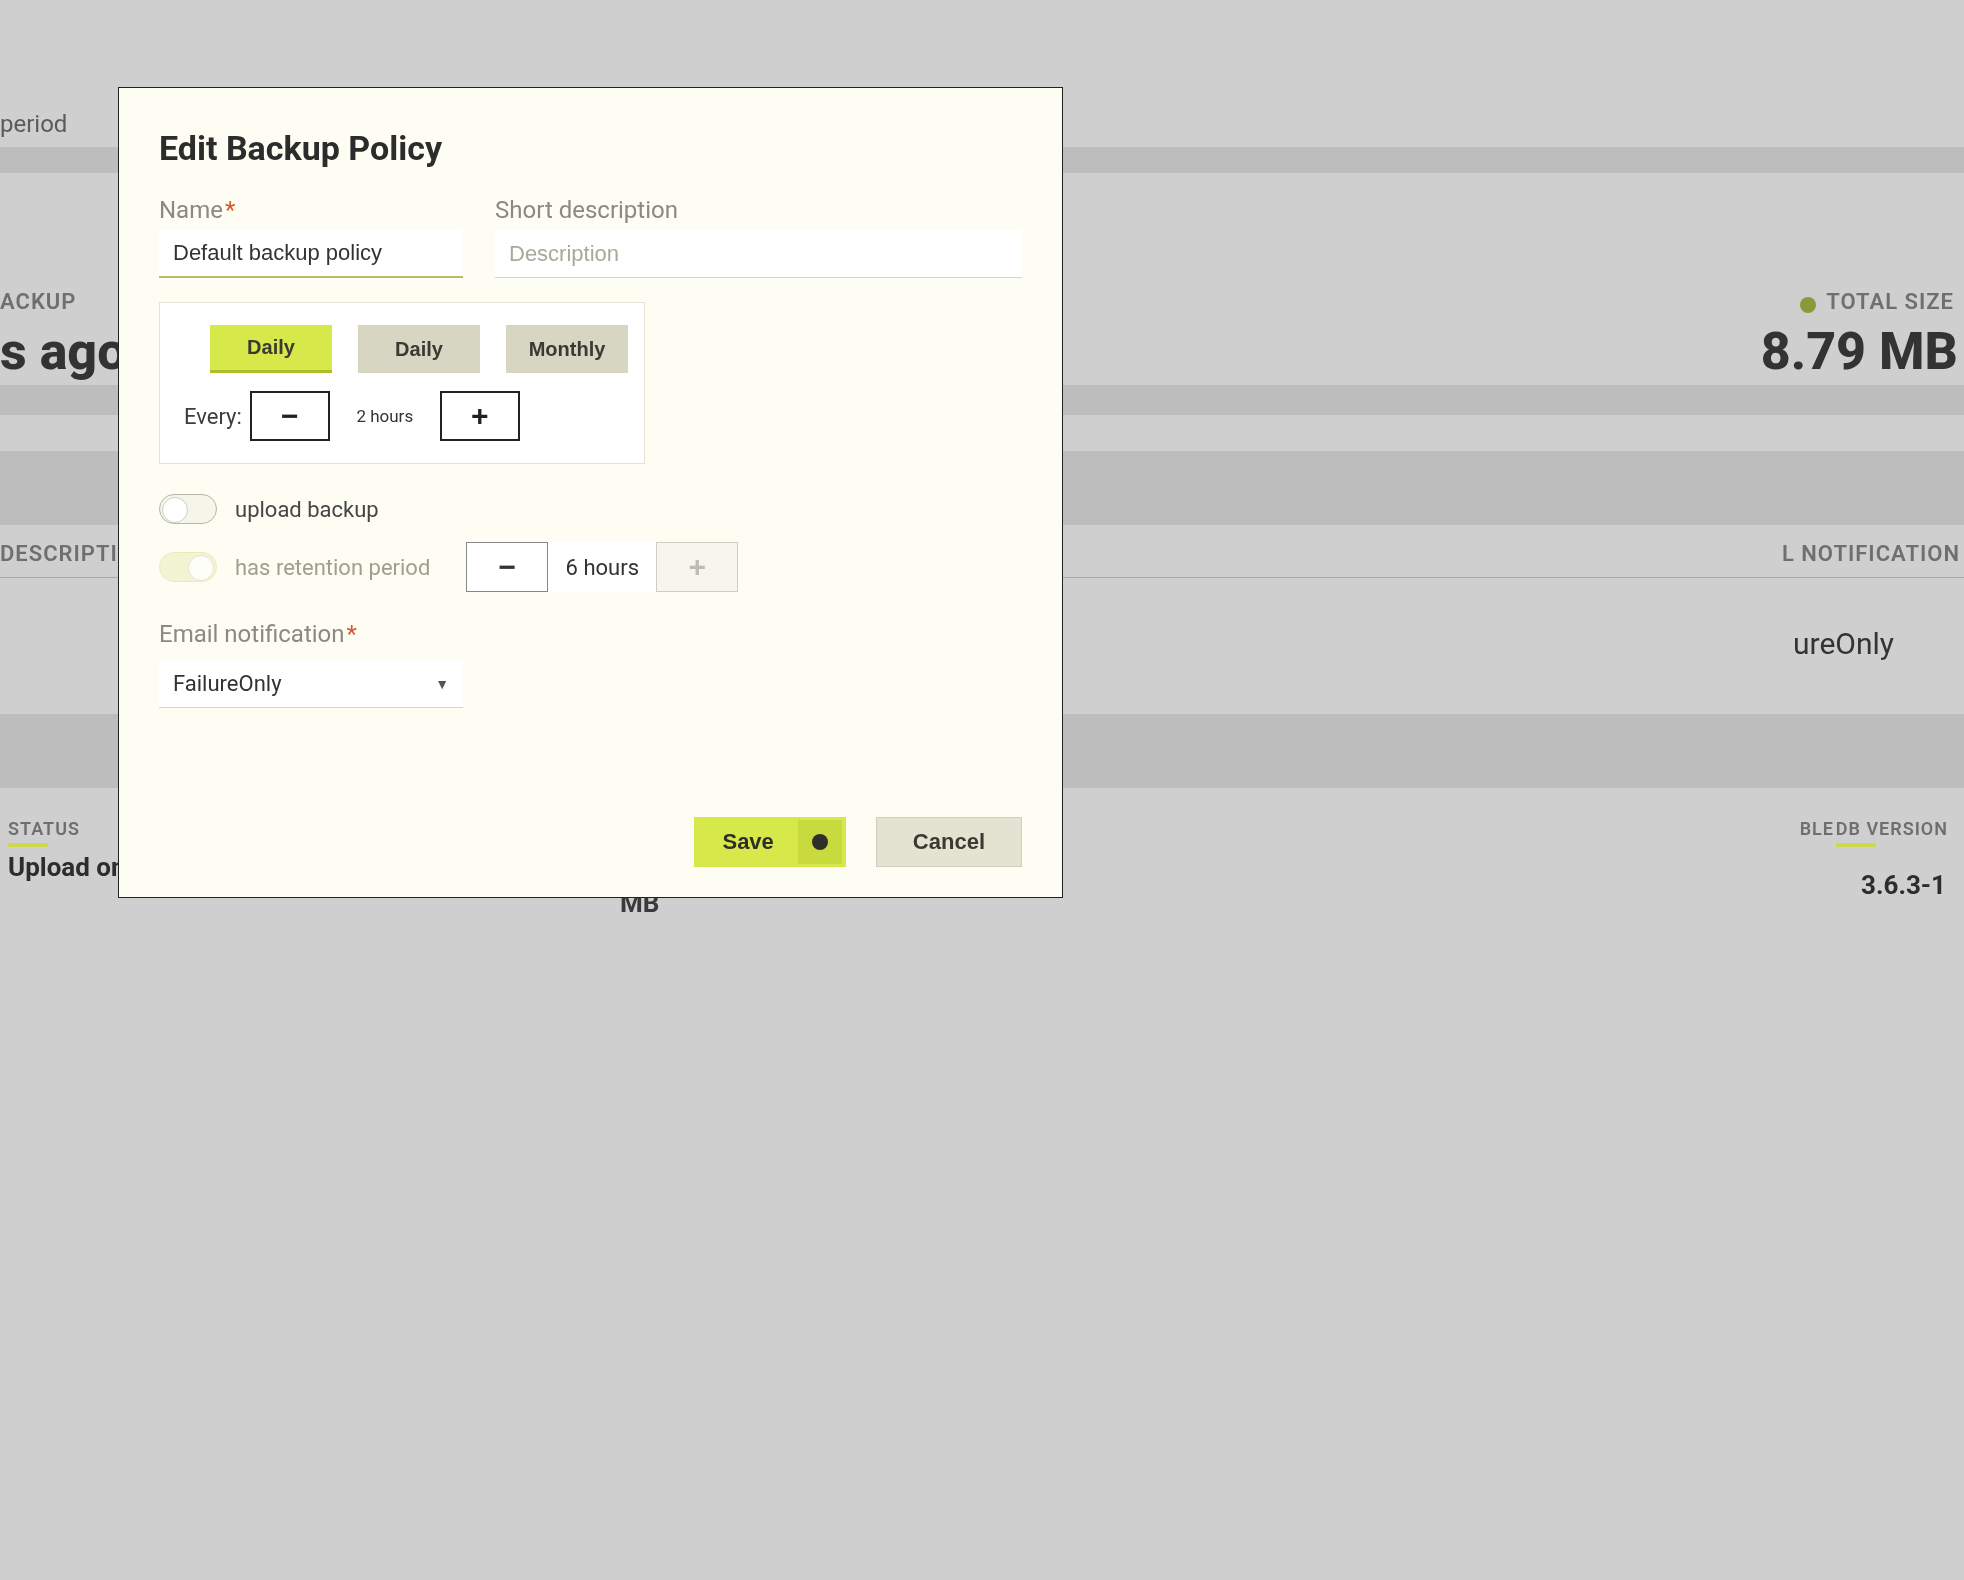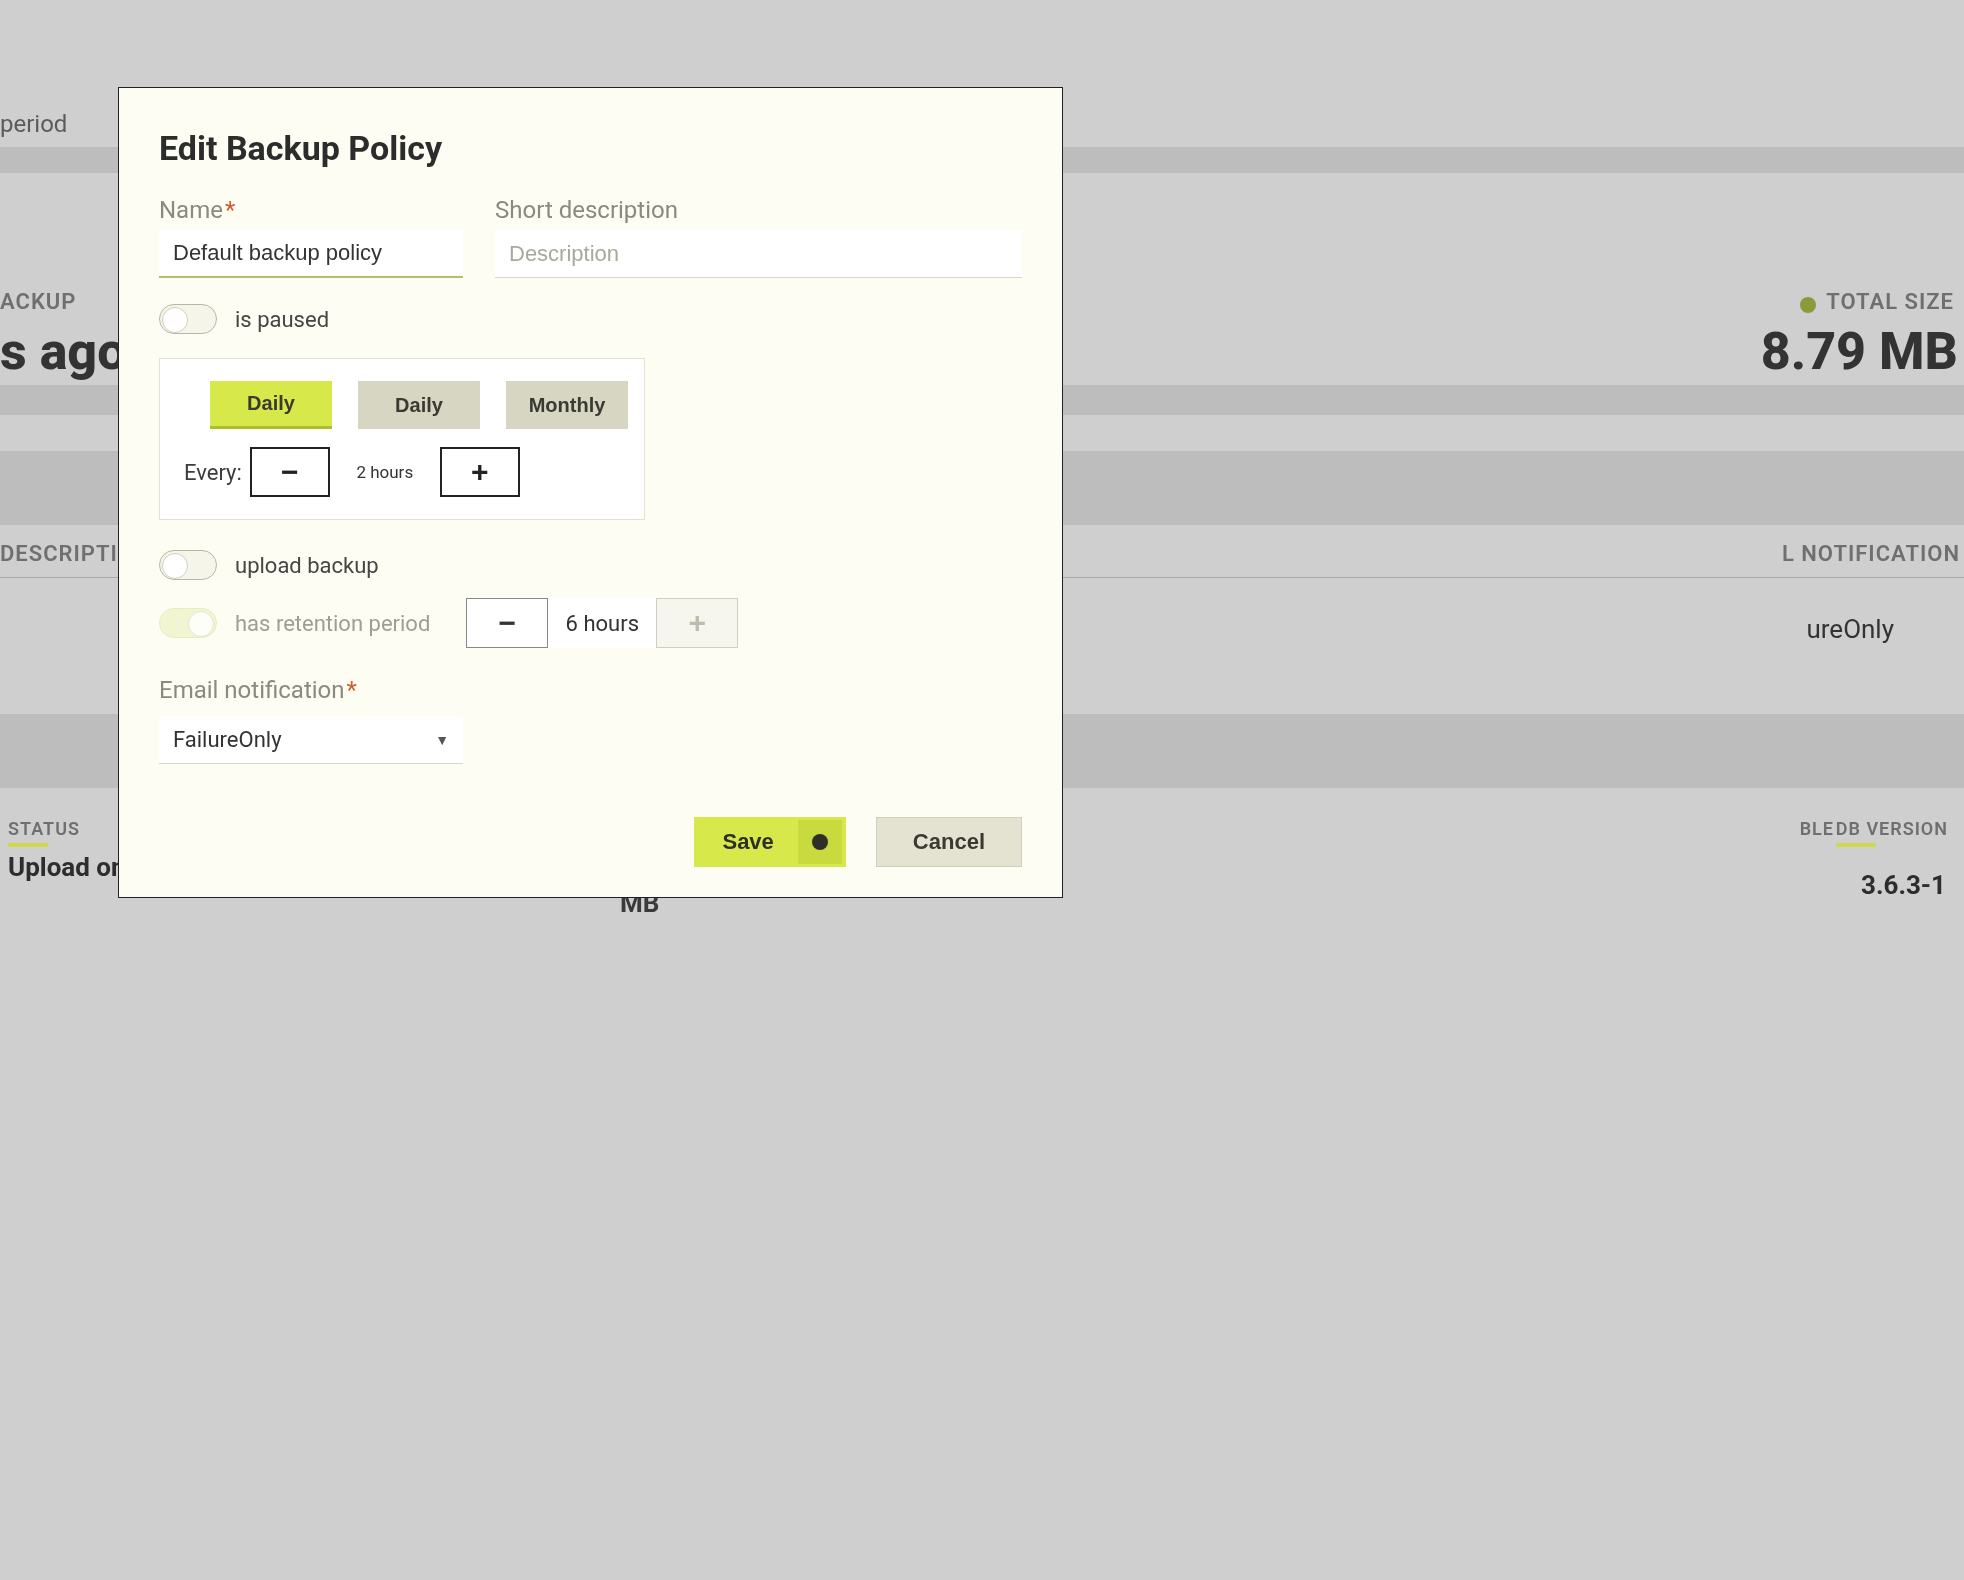--- a/index.html
+++ b/index.html
@@ -178,21 +178,21 @@
   <div class="row" style="top:385px; height:30px;"></div>
   <div class="row light" style="top:415px; height:36px;"></div>
   <div class="row" style="top:451px; height:74px;"></div>
 
   <div class="row light" style="top:525px; height:52px;">
     <span class="frag label" style="left:0; top:16px;">DESCRIPTION</span>
     <span class="frag label" style="right:4px; top:16px;">L NOTIFICATION</span>
   </div>
 
   <div class="row light" style="top:577px; height:137px; border-top:1px solid #a9a9a9;">
-    <span class="frag" style="right:70px; top:36px; font-size:26px; color:#333;">ureOnly</span>
+    <span class="frag" style="right:70px; top:48px; font-size:30px; color:#333;">ureOnly</span>
   </div>
 
   <div class="row" style="top:714px; height:74px;"></div>
 
   <div class="row light" style="top:788px; bottom:0;">
     <div class="frag" style="left:8px; top:30px;">
       <span class="label" style="font-size:18px;">STATUS</span>
       <span class="underline-small"></span>
     </div>
     <div class="frag value" style="left:8px; top:64px; font-size:26px;">Upload only</div>
@@ -218,24 +218,20 @@
         <span>Name</span><span class="req">*</span>
       </label>
       <input class="text-input" type="text" value="Default backup policy" style="">
     </div>
     <div class="field" style="flex:1;">
       <label class="field-label">Short description</label>
       <input class="text-input desc-input" type="text" placeholder="Description" style="">
     </div>
   </div>
 
-  <div class="toggle-row">
-    <div class="toggle"></div>
-    <span class="toggle-label">is paused</span>
-  </div>
 
   <div class="freq-card">
     <div class="tabs">
       <button class="tab active">Daily</button>
       <button class="tab">Daily</button>
       <button class="tab">Monthly</button>
     </div>
     <div class="stepper-row">
       <span class="stepper-label">Every:</span>
       <button class="step-btn">

